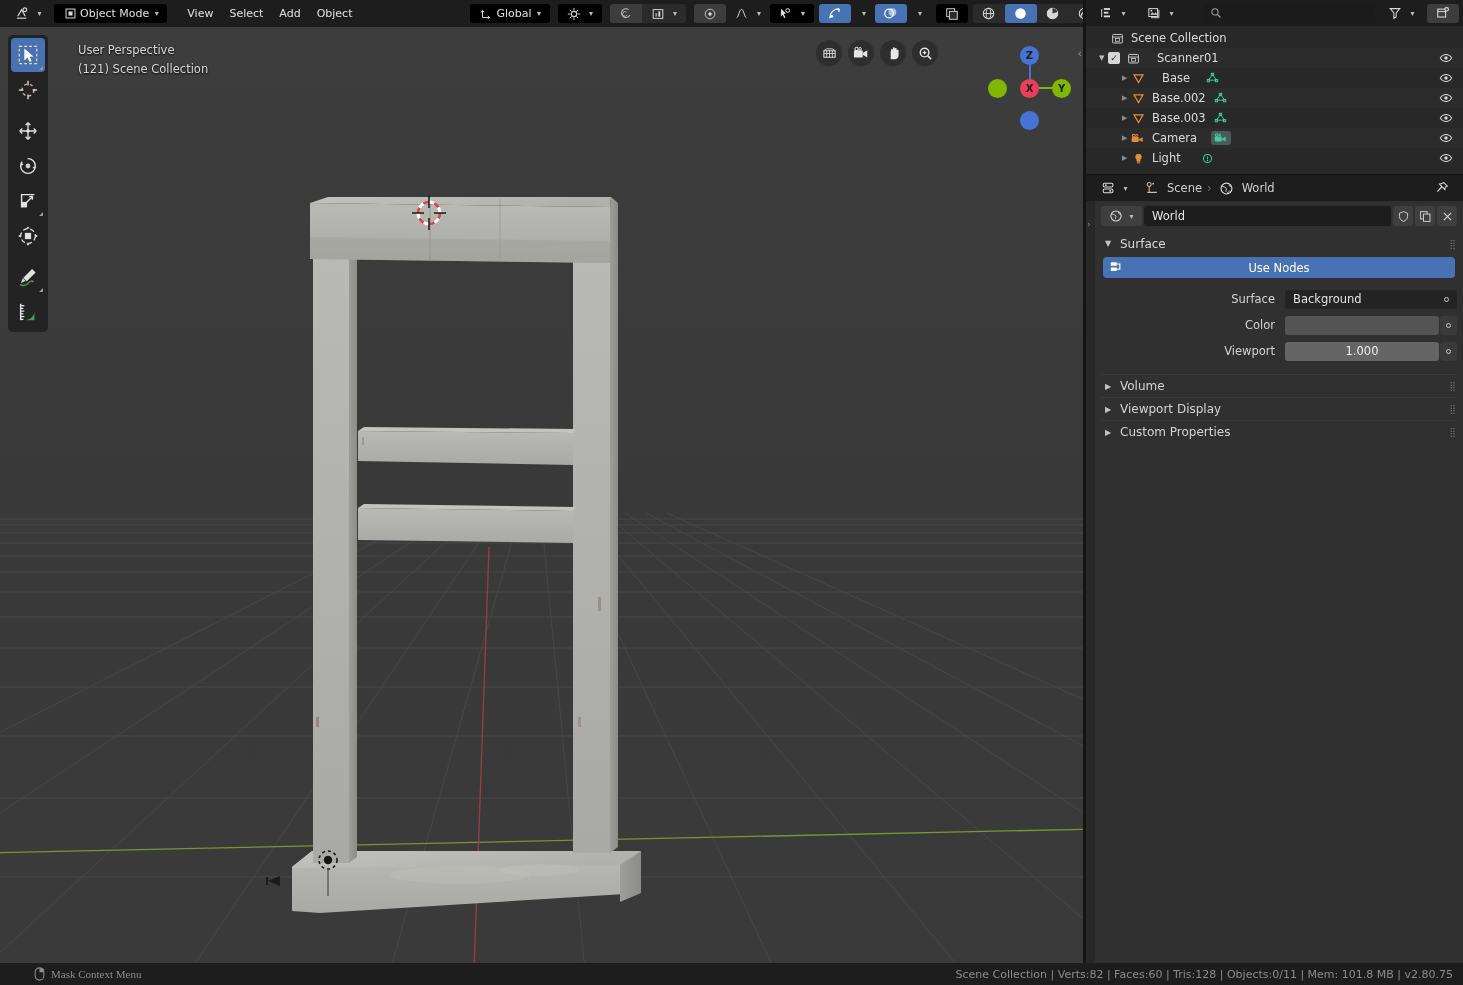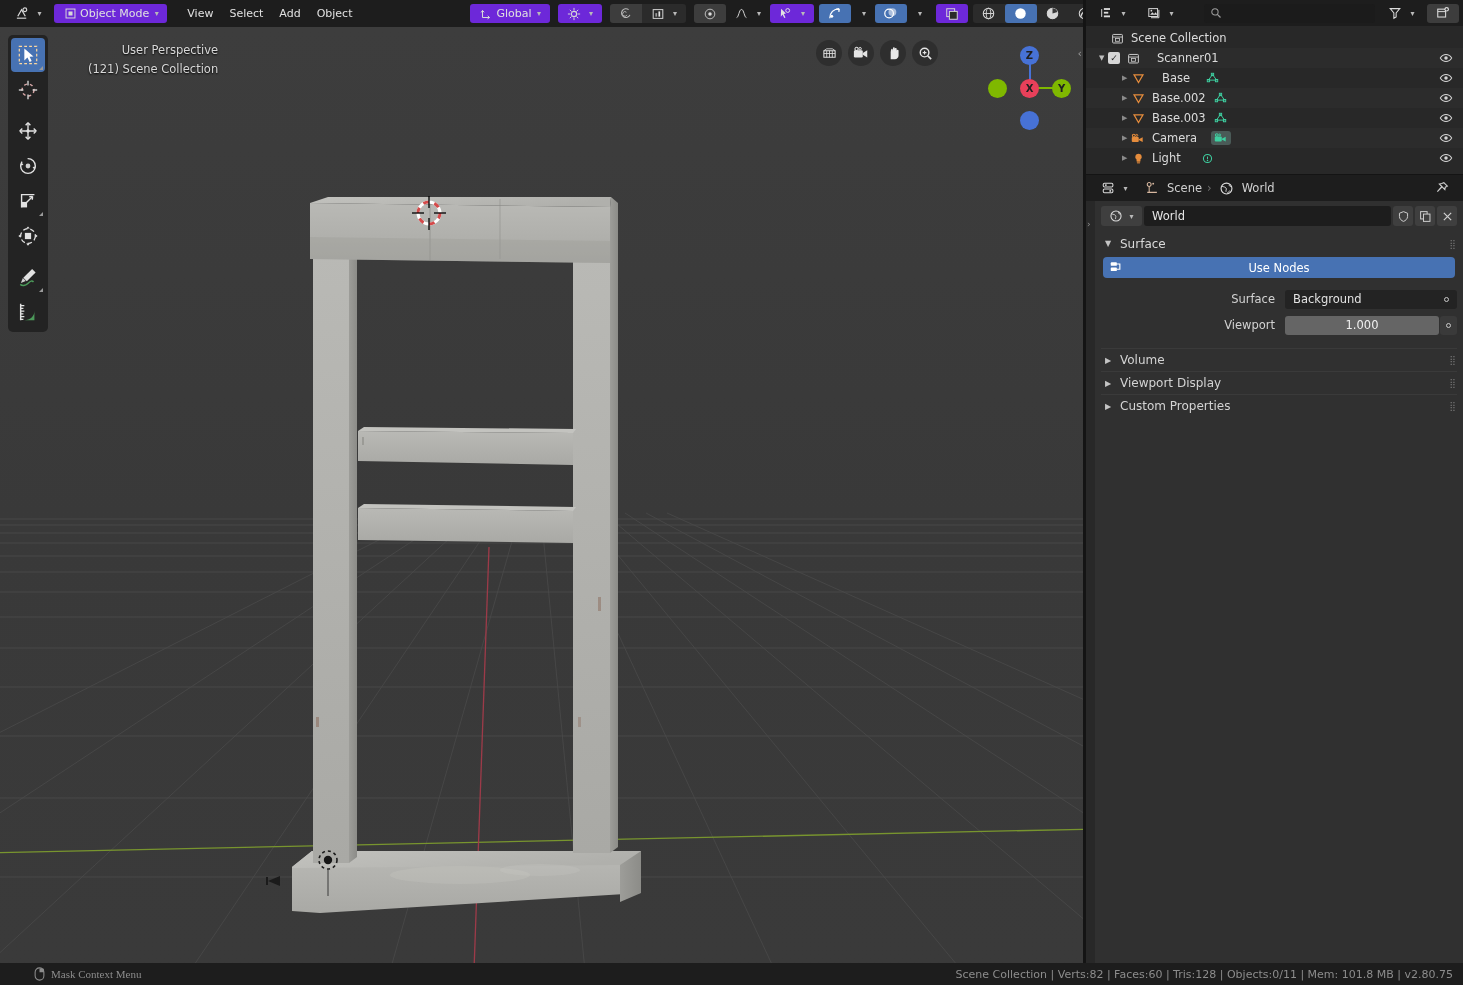--- a/index.html
+++ b/index.html
@@ -16,21 +16,21 @@
 
   
   .topbar {
     position: absolute; left: 0; top: 0; width: 1083px; height: 27px;
     background: #1d1d1d;
     display: flex; align-items: center; gap: 0px; padding: 0 6px;
   }
   .tb-group { display: flex; align-items: center; }
   .btn {
     height: 19px; display: flex; align-items: center; justify-content: center;
-    background: #6d28d9; border-radius: 3px; color: #e0e0e0;
+    background: #000000; border-radius: 3px; color: #e0e0e0;
     padding: 0 6px; cursor: pointer; white-space: nowrap;
     font-size: 11px;
   }
   .btn.flat { background: transparent; }
   .btn.sel { background: #4772b3; color: #fff; }
   .btn.lit { background: #3d3d3d; }
   .caret {
     display: inline-block; width: 9px; text-align: center;
     font-size: 8px; color: #b9b9b9; margin-left: 3px;
   }
@@ -40,22 +40,22 @@
   }
   svg { display: block; }
 
   
   .viewport {
     position: absolute; left: 0; top: 27px; width: 1083px; height: 944px;
     background: #3c3c3c;
     overflow: hidden;
   }
   .vp-grid { position: absolute; inset: 0; }
-  .vp-text { position: absolute; left: 88px; top: 14px; line-height: 19px;
-             color: #d8d8d8; font-size: 11.5px; text-shadow: 0 1px 2px #000; text-align: right; }
+  .vp-text { position: absolute; left: 78px; top: 14px; line-height: 19px;
+             color: #d8d8d8; font-size: 11.5px; text-shadow: 0 1px 2px #000; }
 
   
   .toolcol {
     position: absolute; left: 8px; top: 8px; width: 40px;
     background: #232323; border-radius: 5px; padding: 3px 0;
     display: flex; flex-direction: column; align-items: center; gap: 1px;
   }
   .tool {
     width: 34px; height: 34px; border-radius: 4px;
     display: flex; align-items: center; justify-content: center;
@@ -896,20 +896,27 @@
       </div>
 
       <div class="prow">
         <div class="plabel">Surface</div>
         <div class="pfield dark">
           <span>Background</span>
           <span class="inner-dot"></span>
         </div>
       </div>
 
+      <div class="prow">
+        <div class="plabel">Color</div>
+        <div class="pfield swatch"></div>
+        <div class="dotbtn">
+            <i></i>
+          </div>
+      </div>
 
       <div class="prow">
         <div class="plabel">Viewport</div>
         <div class="pfield slider">
           <span>1.000</span>
         </div>
         <div class="dotbtn">
             <i></i>
           </div>
       </div>

